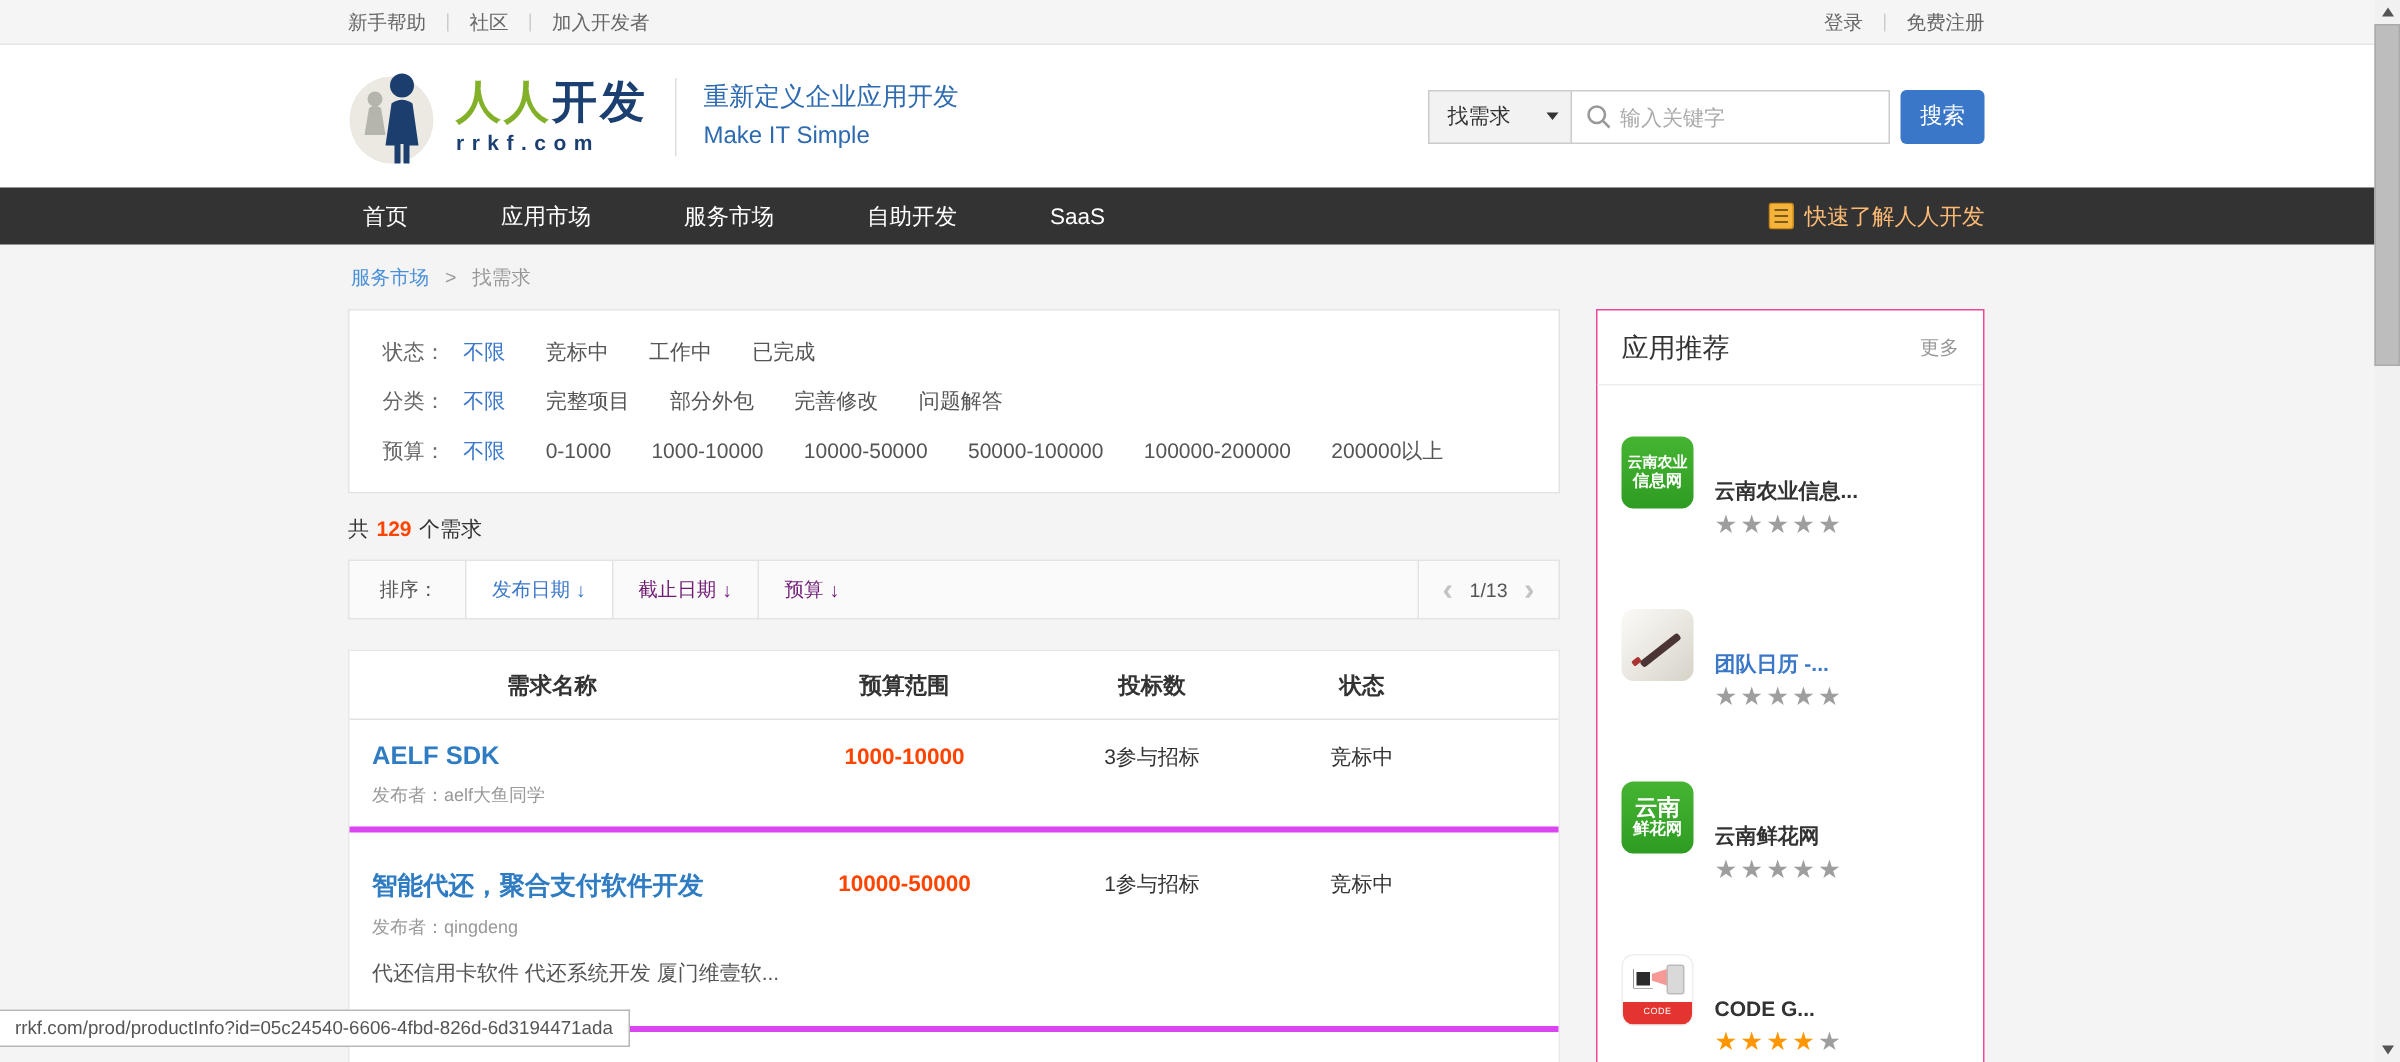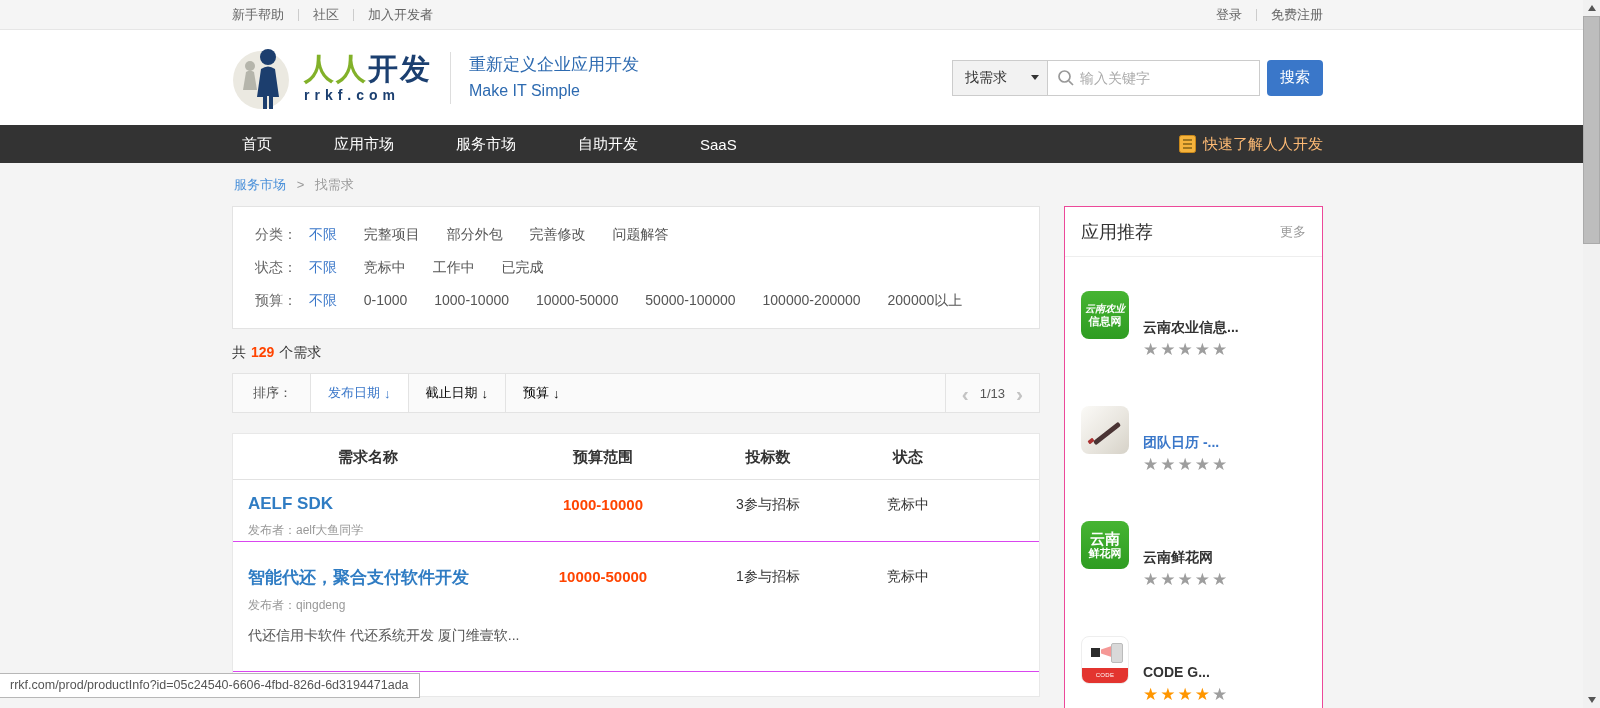--- a/index.html
+++ b/index.html
@@ -60,47 +60,47 @@
   .f-opt { color:#555; margin-right:23px; cursor:pointer; }
   .f-opt.active { color:#3a77c9; }
 
   
   .count-line { margin:15px 0 11px; font-size:14px; color:#333; }
   .count-num { color:#ff4400; font-weight:bold; margin:0 5px; }
 
   
   .sort-bar { height:40px; background:#fafafa; border:1px solid #e3e3e3; display:flex; align-items:stretch; font-size:13px; color:#555; }
   .sort-label { display:flex; align-items:center; padding:0 18px 0 20px; }
-  .sort-opt { display:flex; align-items:center; padding:0 17px; border-left:1px solid #e3e3e3; cursor:pointer; color:#000000; }
+  .sort-opt { display:flex; align-items:center; padding:0 17px; border-left:1px solid #e3e3e3; cursor:pointer; color:#701a75; }
   .sort-opt.active { background:#fff; color:#3a77c9; }
   .sort-arrow { margin-left:4px; font-size:13px; }
   .sort-pager { margin-left:auto; border-left:1px solid #e3e3e3; display:flex; align-items:center; padding:0 16px; }
   .pg-btn { font-size:21px; color:#c3c3c3; line-height:1; cursor:pointer; font-weight:bold; }
   .pg-num { margin:0 11px; font-size:13px; color:#555; }
 
   
   .table-box { background:#fff; border:1px solid #e8e8e8; margin-top:20px; padding-bottom:24px; }
   .t-head { display:grid; grid-template-columns:270px 200px 130px 150px; padding:14px 0 12px; border-bottom:1px solid #e2e2e2; font-size:15px; font-weight:bold; color:#333; }
   .t-head span { text-align:center; }
-  .t-row { display:grid; grid-template-columns:270px 200px 130px 150px; padding:14px 0 2px; border-bottom:1px solid #d946ef; }
+  .t-row { display:grid; grid-template-columns:270px 200px 130px 150px; padding:14px 0 12px; border-bottom:4px solid #d946ef; }
   .t-row.tall { padding-top:24px; padding-bottom:26px; }
   .r-title { padding-left:15px; font-size:17px; font-weight:bold; color:#2f7cc3; }
   .r-budget { text-align:center; font-size:15px; font-weight:bold; color:#ff4400; padding-top:2px; }
   .r-bids, .r-status { text-align:center; font-size:14px; color:#333; padding-top:2px; }
   .r-publisher { grid-column:1 / -1; padding-left:15px; margin-top:8px; font-size:12px; color:#999; }
   .r-desc { grid-column:1 / -1; padding-left:15px; margin-top:13px; font-size:14px; color:#555; }
 
   
   .side-head { display:flex; align-items:center; justify-content:space-between; padding:13px 16px 12px; border-bottom:1px solid #eee; }
   .side-title { font-size:18px; color:#333; }
   .side-more { font-size:13px; color:#999; cursor:pointer; }
   .app-item { display:flex; align-items:center; padding:13px 16px; cursor:pointer; }
   .app-icon { width:48px; height:48px; border-radius:8px; flex:none; margin-right:14px; position:relative; overflow:hidden; display:flex; flex-direction:column; align-items:center; justify-content:center; }
   .icon-green { background:linear-gradient(180deg,#46b432,#2e9c22); color:#fff; font-weight:bold; text-align:center; }
-  .ig-l1 { font-size:10px; line-height:13px;font-style:italic; }
+  .ig-l1 { font-size:10px; line-height:13px; }
   .ig-l2 { font-size:11px; line-height:13px; }
   .ig-big { font-size:15px; line-height:17px; }
   .icon-photo { background:linear-gradient(135deg,#fbfaf7 0%,#e9e6df 55%,#d6d2c8 100%); }
   .pen { position:absolute; width:32px; height:5px; background:#4a3434; border-radius:2px; transform:rotate(-38deg); top:25px; left:10px; }
   .pen-tip { position:absolute; width:6px; height:4px; background:#a33; border-radius:1px; transform:rotate(-38deg); top:33px; left:7px; }
   .icon-code { background:#fff; border:1px solid #eee; }
   .qr-block { position:absolute; left:7px; top:9px; width:13px; height:13px; background:#2b2b2b; box-shadow:inset 0 0 0 2px #fff, inset 0 0 0 4px #2b2b2b; }
   .beam { position:absolute; left:19px; top:8px; width:15px; height:14px; background:rgba(235,50,45,.5); clip-path:polygon(0 35%,100% 0,100% 100%,0 65%); }
   .phone { position:absolute; right:5px; top:6px; width:12px; height:20px; background:#d9d9d9; border:1px solid #bbb; border-radius:2px; }
   .code-banner { position:absolute; bottom:0; left:0; right:0; height:15px; background:#e3342f; color:#fff; font-size:6px; line-height:15px; text-align:center; letter-spacing:.3px; }
@@ -208,33 +208,33 @@
     <span class="bc-sep">&gt;</span>
     <span>找需求</span>
   </div>
 
   <div class="columns">
 
     <div class="main-col">
 
       <div class="filter-box">
         <div class="filter-row">
+          <span class="f-label">状态：</span>
+          <a href="#" class="f-opt active">不限</a>
+          <a href="#" class="f-opt">竞标中</a>
+          <a href="#" class="f-opt">工作中</a>
+          <a href="#" class="f-opt">已完成</a>
+        </div>
+        <div class="filter-row">
           <span class="f-label">分类：</span>
           <a href="#" class="f-opt active">不限</a>
           <a href="#" class="f-opt">完整项目</a>
           <a href="#" class="f-opt">部分外包</a>
           <a href="#" class="f-opt">完善修改</a>
           <a href="#" class="f-opt">问题解答</a>
-        </div>
-        <div class="filter-row">
-          <span class="f-label">状态：</span>
-          <a href="#" class="f-opt active">不限</a>
-          <a href="#" class="f-opt">竞标中</a>
-          <a href="#" class="f-opt">工作中</a>
-          <a href="#" class="f-opt">已完成</a>
         </div>
         <div class="filter-row">
           <span class="f-label">预算：</span>
           <a href="#" class="f-opt active">不限</a>
           <a href="#" class="f-opt">0-1000</a>
           <a href="#" class="f-opt">1000-10000</a>
           <a href="#" class="f-opt">10000-50000</a>
           <a href="#" class="f-opt">50000-100000</a>
           <a href="#" class="f-opt">100000-200000</a>
           <a href="#" class="f-opt">200000以上</a>

